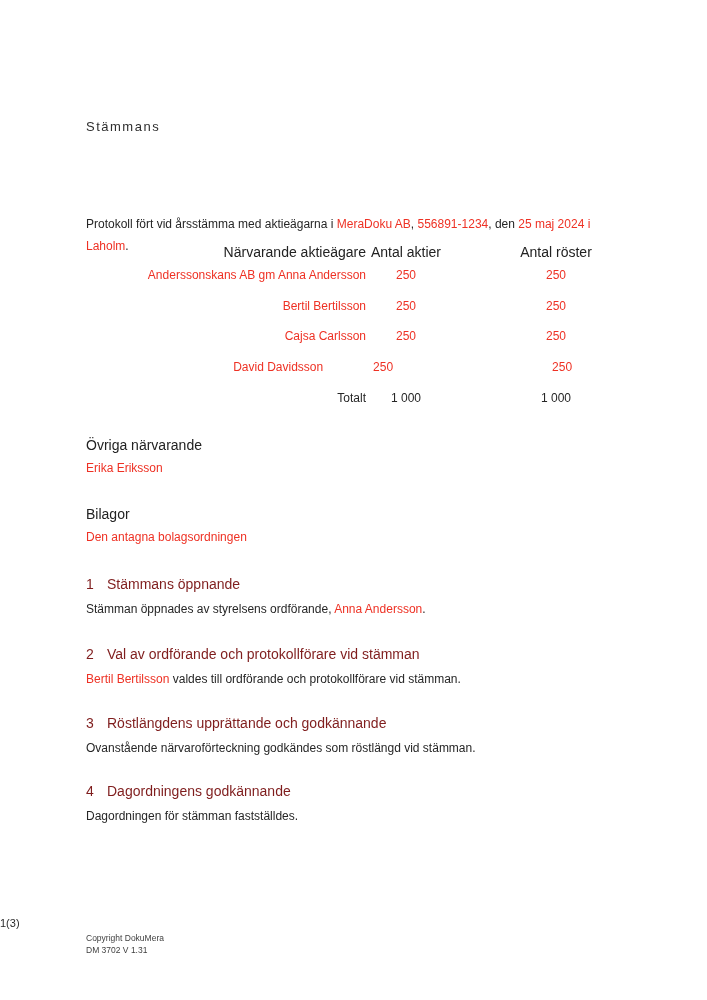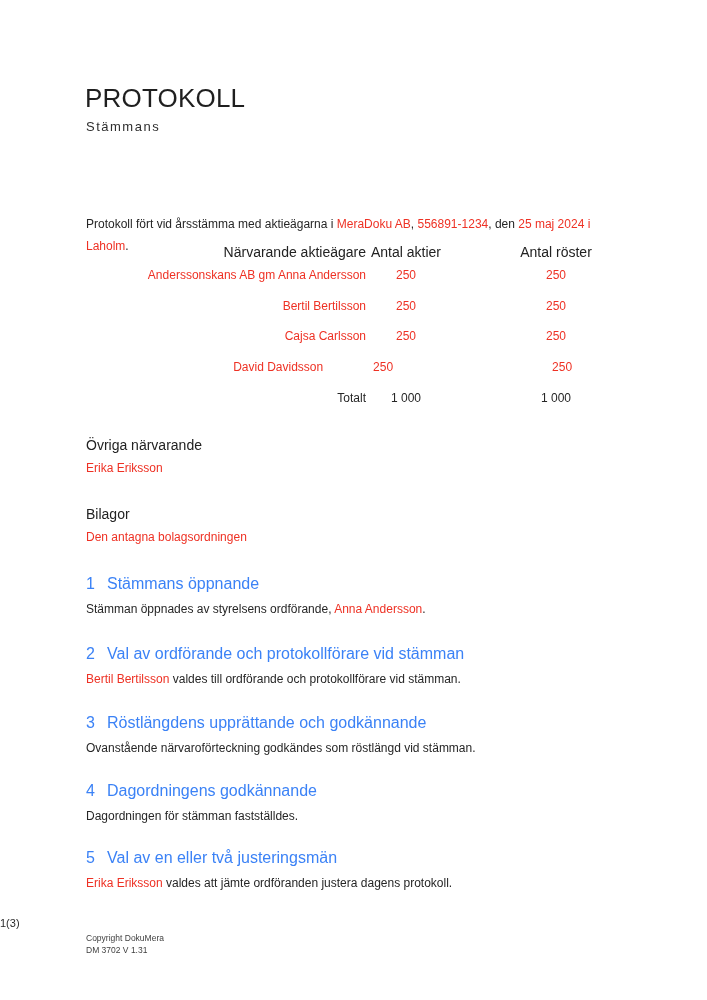--- a/index.html
+++ b/index.html
@@ -45,21 +45,21 @@
   .trow.total { top: 147px; }
 
   .blockheading { position: absolute; left: 86px; font-size: 14px; color: #222; }
   .blockvalue   { position: absolute; left: 86px; font-size: 12px; }
   .others-heading { top: 437px; }
   .others-value   { top: 461px; }
   .attach-heading { top: 506px; }
   .attach-value   { top: 530px; }
 
   .section { position: absolute; left: 86px; width: 600px; }
-  .section .heading { font-size: 16px; line-height: 20px; color: #3b82f6; }
+  .section .heading { font-size: 14px; line-height: 20px; color: #7f1d1d; }
   .section .num { display: inline-block; width: 21px; }
   .section .body { margin-top: 6px; font-size: 12px; line-height: 18px; }
   .sec-1 { top: 574px; }
   .sec-2 { top: 644px; }
   .sec-3 { top: 713px; }
   .sec-4 { top: 781px; }
   .sec-5 { top: 848px; }
 
   .page-number {
     position: absolute; left: 0; top: 917px; width: 707px;
@@ -68,21 +68,20 @@
   .copyright {
     position: absolute; left: 86px; top: 933px;
     font-size: 8.5px; line-height: 11.5px; color: #3f3f3f;
   }
 </style>
 </head>
 <body>
 
 <div class="page">
 
-  <h1 class="title">PROTOKOLL</h1>
   <div class="subtitle">Stämmans</div>
 
   <p class="intro"><span>Protokoll fört vid årsstämma med aktieägarna i </span><span class="red">MeraDoku AB</span><span>, </span><span class="red">556891-1234</span><span>, den </span><span class="red">25 maj 2024 i</span><br><span class="red">Laholm</span><span>.</span></p>
 
   <div class="attendees">
     <div class="trow thead">
       <span class="c-name">Närvarande aktieägare</span>
       <span class="c-shares">Antal aktier</span>
       <span class="c-gap"></span>
       <span class="c-votes">Antal röster</span>
@@ -140,24 +139,20 @@
   <div class="section sec-3">
     <div class="heading"><span class="num">3</span><span>Röstlängdens upprättande och godkännande</span></div>
     <div class="body"><span>Ovanstående närvaroförteckning godkändes som röstlängd vid stämman.</span></div>
   </div>
 
   <div class="section sec-4">
     <div class="heading"><span class="num">4</span><span>Dagordningens godkännande</span></div>
     <div class="body"><span>Dagordningen för stämman fastställdes.</span></div>
   </div>
 
-  <div class="section sec-5">
-    <div class="heading"><span class="num">5</span><span>Val av en eller två justeringsmän</span></div>
-    <div class="body"><span class="red">Erika Eriksson</span><span> valdes att jämte ordföranden justera dagens protokoll.</span></div>
-  </div>
 
   <div class="page-number">1(3)</div>
   <div class="copyright">
     <div>Copyright DokuMera</div>
     <div>DM 3702 V 1.31</div>
   </div>
 
 </div>
 
 </body></html>

